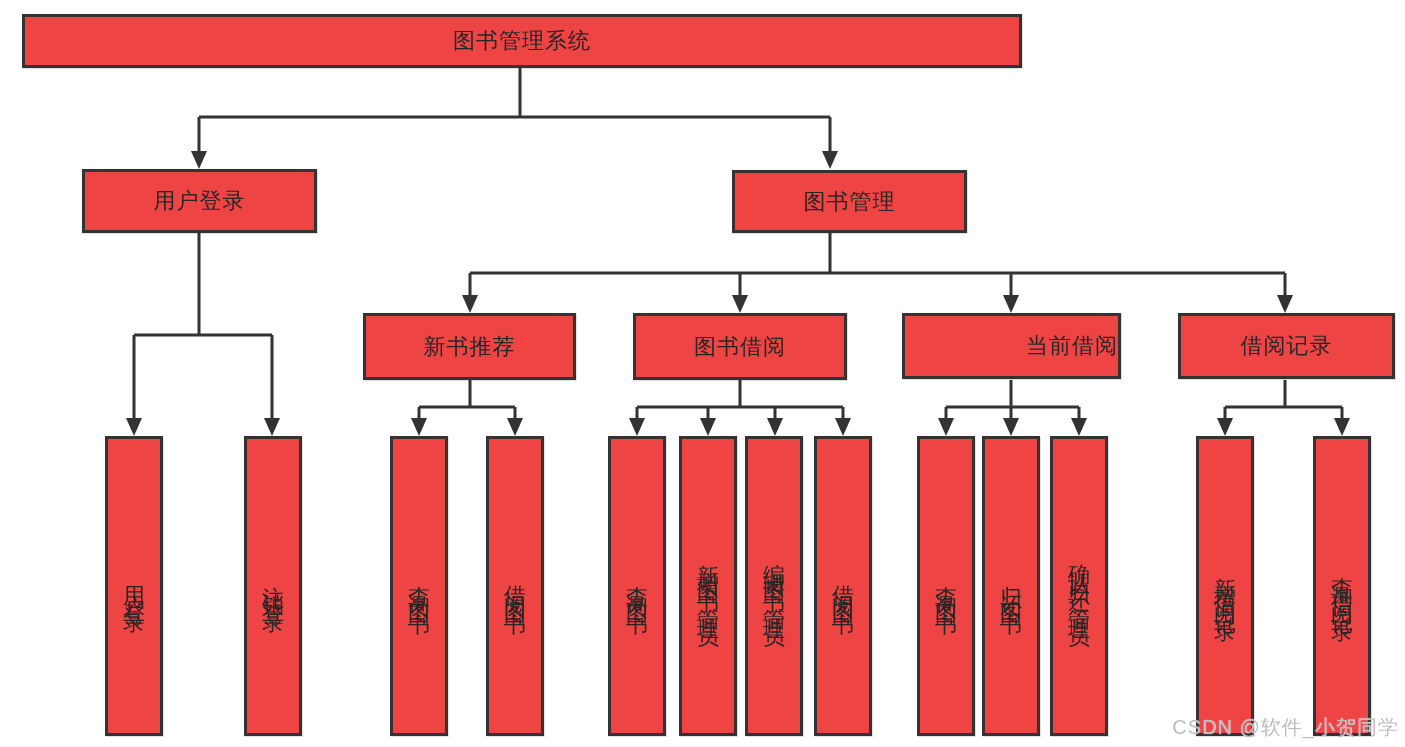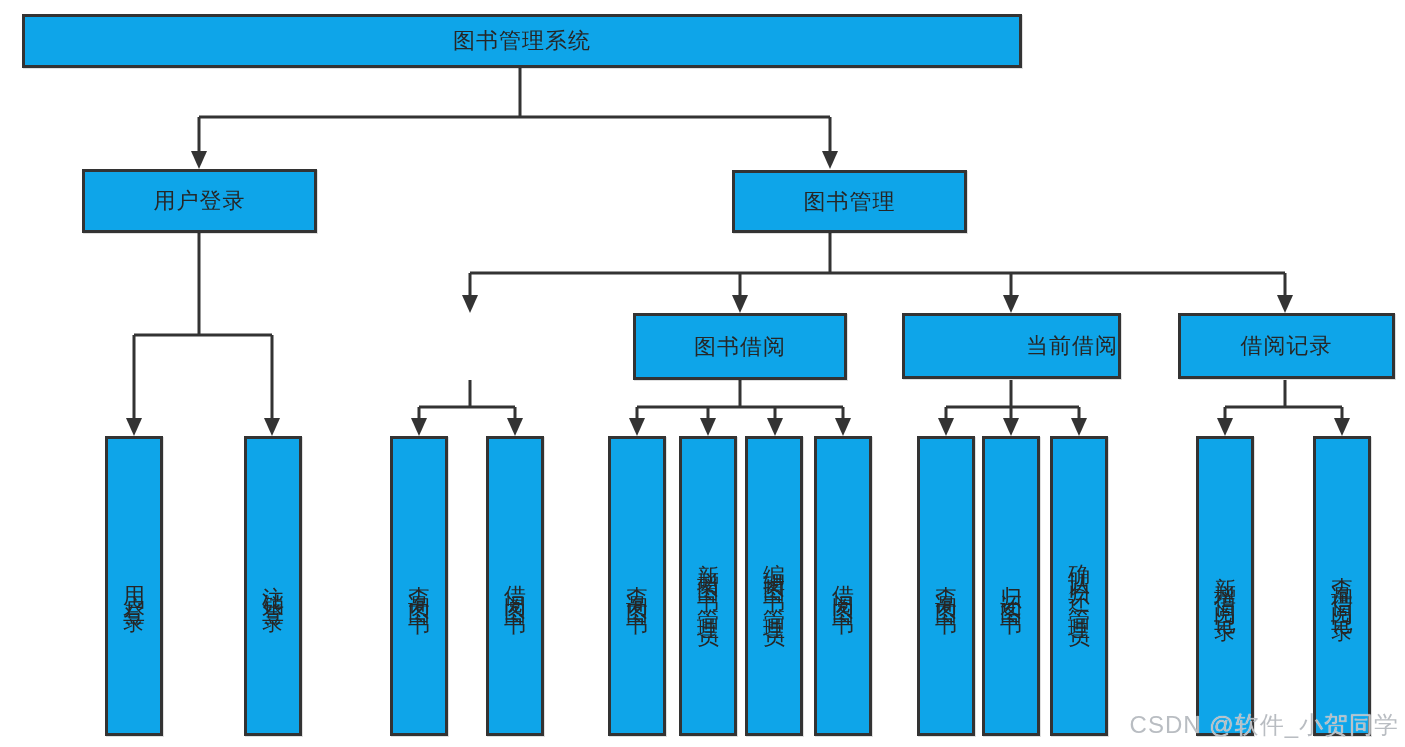--- a/index.html
+++ b/index.html
@@ -14,21 +14,21 @@
   }
   .connectors {
     position: absolute;
     left: 0; top: 0;
     width: 1405px; height: 747px;
     z-index: 1;
   }
   .box {
     position: absolute;
     border: 3px solid #333333;
-    background: #0ea5e9;
+    background: #ef4444;
     display: flex;
     align-items: center;
     justify-content: center;
     color: #262626;
     z-index: 2;
     box-shadow: 1px 1px 0 rgba(0,0,0,0.12);
   }
   .hbox { font-size: 22px; letter-spacing: 1px; }
   .leaf {
     width: 58px;
@@ -41,21 +41,21 @@
     text-orientation: mixed;
     font-size: 22px;
     letter-spacing: 9px;
     line-height: 1;
     white-space: nowrap;
   }
   .watermark {
     position: absolute;
     right: 6px;
     bottom: 6px;
-    font-size: 24px;
+    font-size: 20px;
     color: #b9bdc2;
     letter-spacing: 1px;
     z-index: 5;
     text-shadow: 0 0 1px #ffffff;
   }
 </style>
 </head>
 <body>
 
 <div class="stage">
@@ -104,20 +104,23 @@
     <span>图书管理系统</span>
   </div>
 
   <div class="box hbox" style="left:82px; top:169px; width:235px; height:64px;">
     <span>用户登录</span>
   </div>
   <div class="box hbox" style="left:712px; top:170px; width:235px; height:63px;margin-left:20px;">
     <span>图书管理</span>
   </div>
 
+  <div class="box hbox" style="left:363px; top:313px; width:213px; height:67px;">
+    <span>新书推荐</span>
+  </div>
   <div class="box hbox" style="left:633px; top:313px; width:214px; height:67px;">
     <span>图书借阅</span>
   </div>
   <div class="box hbox" style="left:902px; top:313px; width:219px; height:66px;justify-content:flex-end;">
     <span>当前借阅</span>
   </div>
   <div class="box hbox" style="left:1178px; top:313px; width:217px; height:66px;">
     <span>借阅记录</span>
   </div>
 

